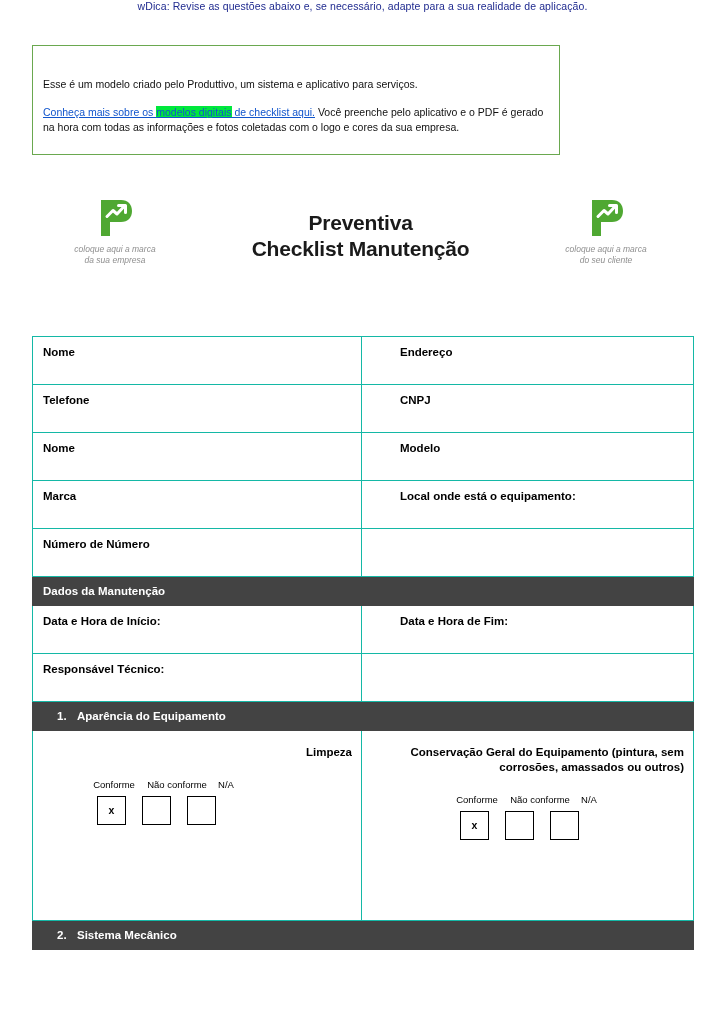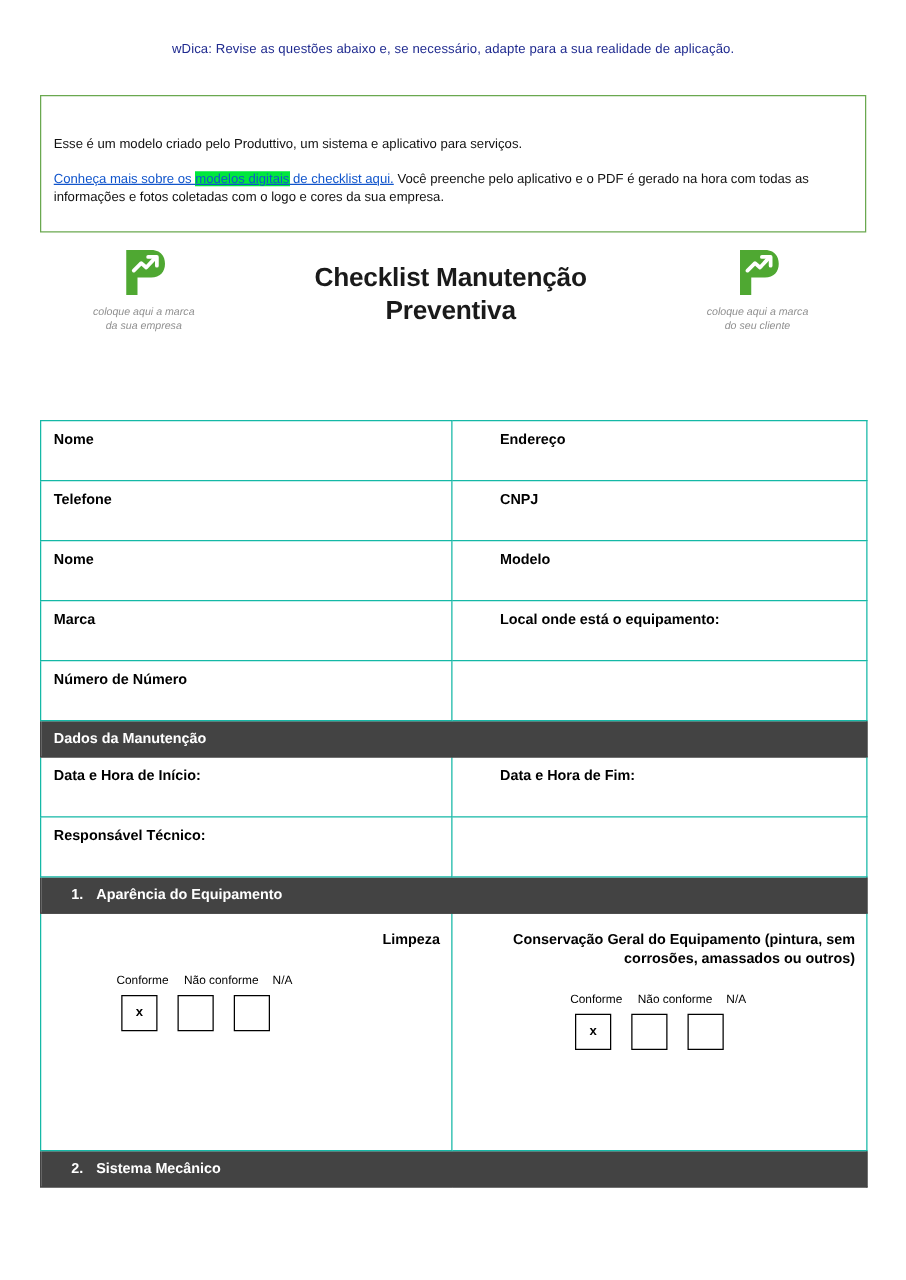--- a/index.html
+++ b/index.html
@@ -21,30 +21,29 @@
     height: 1024px;
     position: relative;
     box-sizing: border-box;
   }
 
   
   .tip-note {
     text-align: center;
     font-size: 10.5px;
     color: #1f2a8f;
-    padding-top: 33px;
     letter-spacing: 0.1px;
   }
 
   
   .callout {
     position: absolute;
     left: 32px;
-    top: 76px;
-    width: 661px;
+    top: 45px;
+    width: 528px;
     height: 110px;
     border: 1.5px solid #6aa84f;
     box-sizing: border-box;
     background: #ffffff;
   }
   .callout-inner {
     padding: 31px 14px 0 10px;
     font-size: 10.5px;
     line-height: 1.45;
     color: #111111;
@@ -221,22 +220,22 @@
         <path d="M10 18.5 L16 12.5 L20 16 L27 8.5" stroke="#ffffff" stroke-width="3" fill="none" stroke-linecap="round" stroke-linejoin="round"></path>
         <path d="M21.5 7.5 H28.5 V14.5" stroke="#ffffff" stroke-width="3" fill="none" stroke-linecap="round" stroke-linejoin="round"></path>
       </svg>
       <div class="brand-caption">
         <div>coloque aqui a marca</div>
         <div>da sua empresa</div>
       </div>
     </div>
 
     <div class="doc-title">
+      <div>Preventiva</div>
       <div>Checklist Manutenção</div>
-      <div>Preventiva</div>
     </div>
 
     <div class="brand-block brand-right">
       <svg class="logo-mark" viewBox="0 0 36 40">
         <path d="M4 2 H24 C31 2 35 6.5 35 13 C35 19.5 31 24 24 24 H13 V38 H4 Z" fill="#4fa832"></path>
         <path d="M10 18.5 L16 12.5 L20 16 L27 8.5" stroke="#ffffff" stroke-width="3" fill="none" stroke-linecap="round" stroke-linejoin="round"></path>
         <path d="M21.5 7.5 H28.5 V14.5" stroke="#ffffff" stroke-width="3" fill="none" stroke-linecap="round" stroke-linejoin="round"></path>
       </svg>
       <div class="brand-caption">
         <div>coloque aqui a marca</div>

